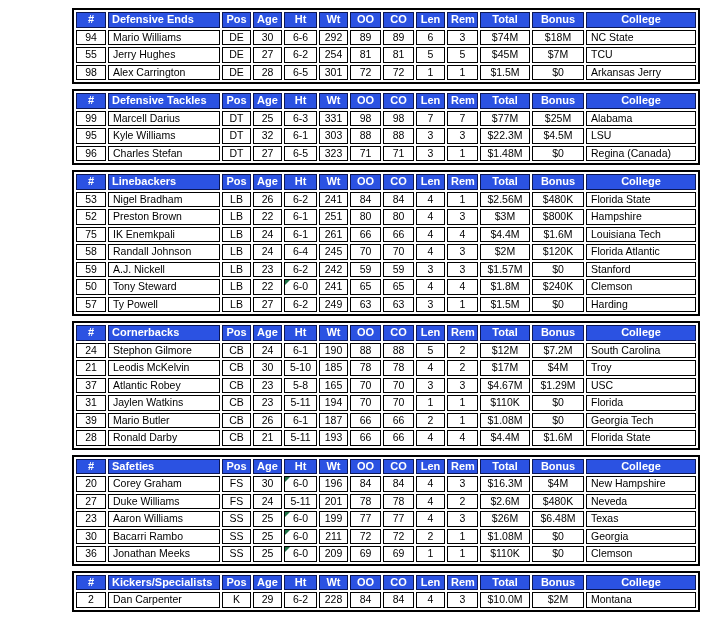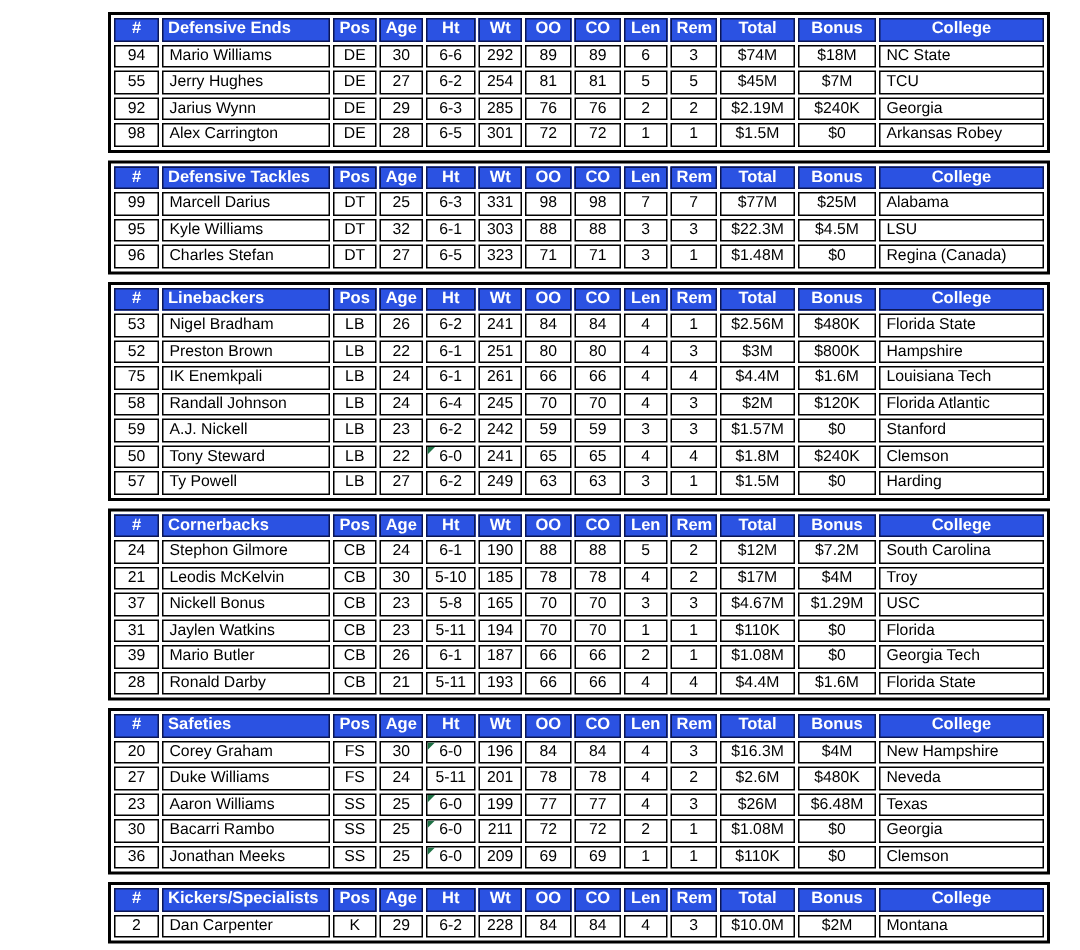--- a/index.html
+++ b/index.html
@@ -128,48 +128,33 @@
             <td>254</td>
             <td>81</td>
             <td>81</td>
             <td>5</td>
             <td>5</td>
             <td>$45M</td>
             <td>$7M</td>
             <td class="left">TCU</td>
           </tr>
           <tr>
-            <td>92</td>
-            <td class="left">Jarius Wynn</td>
-            <td>DE</td>
-            <td>29</td>
-            <td>6-3</td>
-            <td>285</td>
-            <td>76</td>
-            <td>76</td>
-            <td>2</td>
-            <td>2</td>
-            <td>$2.19M</td>
-            <td>$240K</td>
-            <td class="left">Georgia</td>
-          </tr>
-          <tr>
             <td>98</td>
             <td class="left">Alex Carrington</td>
             <td>DE</td>
             <td>28</td>
             <td>6-5</td>
             <td>301</td>
             <td>72</td>
             <td>72</td>
             <td>1</td>
             <td>1</td>
             <td>$1.5M</td>
             <td>$0</td>
-            <td class="left">Arkansas Robey</td>
+            <td class="left">Arkansas Jerry</td>
           </tr>
         </tbody>
       </table>
       <table class="section">
         <colgroup>
           <col style="width: 30px;">
           <col style="width: 112px;">
           <col style="width: 29px;">
           <col style="width: 29px;">
           <col style="width: 33px;">
@@ -447,21 +432,21 @@
             <td>78</td>
             <td>78</td>
             <td>4</td>
             <td>2</td>
             <td>$17M</td>
             <td>$4M</td>
             <td class="left">Troy</td>
           </tr>
           <tr>
             <td>37</td>
-            <td class="left">Nickell Bonus</td>
+            <td class="left">Atlantic Robey</td>
             <td>CB</td>
             <td>23</td>
             <td>5-8</td>
             <td>165</td>
             <td>70</td>
             <td>70</td>
             <td>3</td>
             <td>3</td>
             <td>$4.67M</td>
             <td>$1.29M</td>

